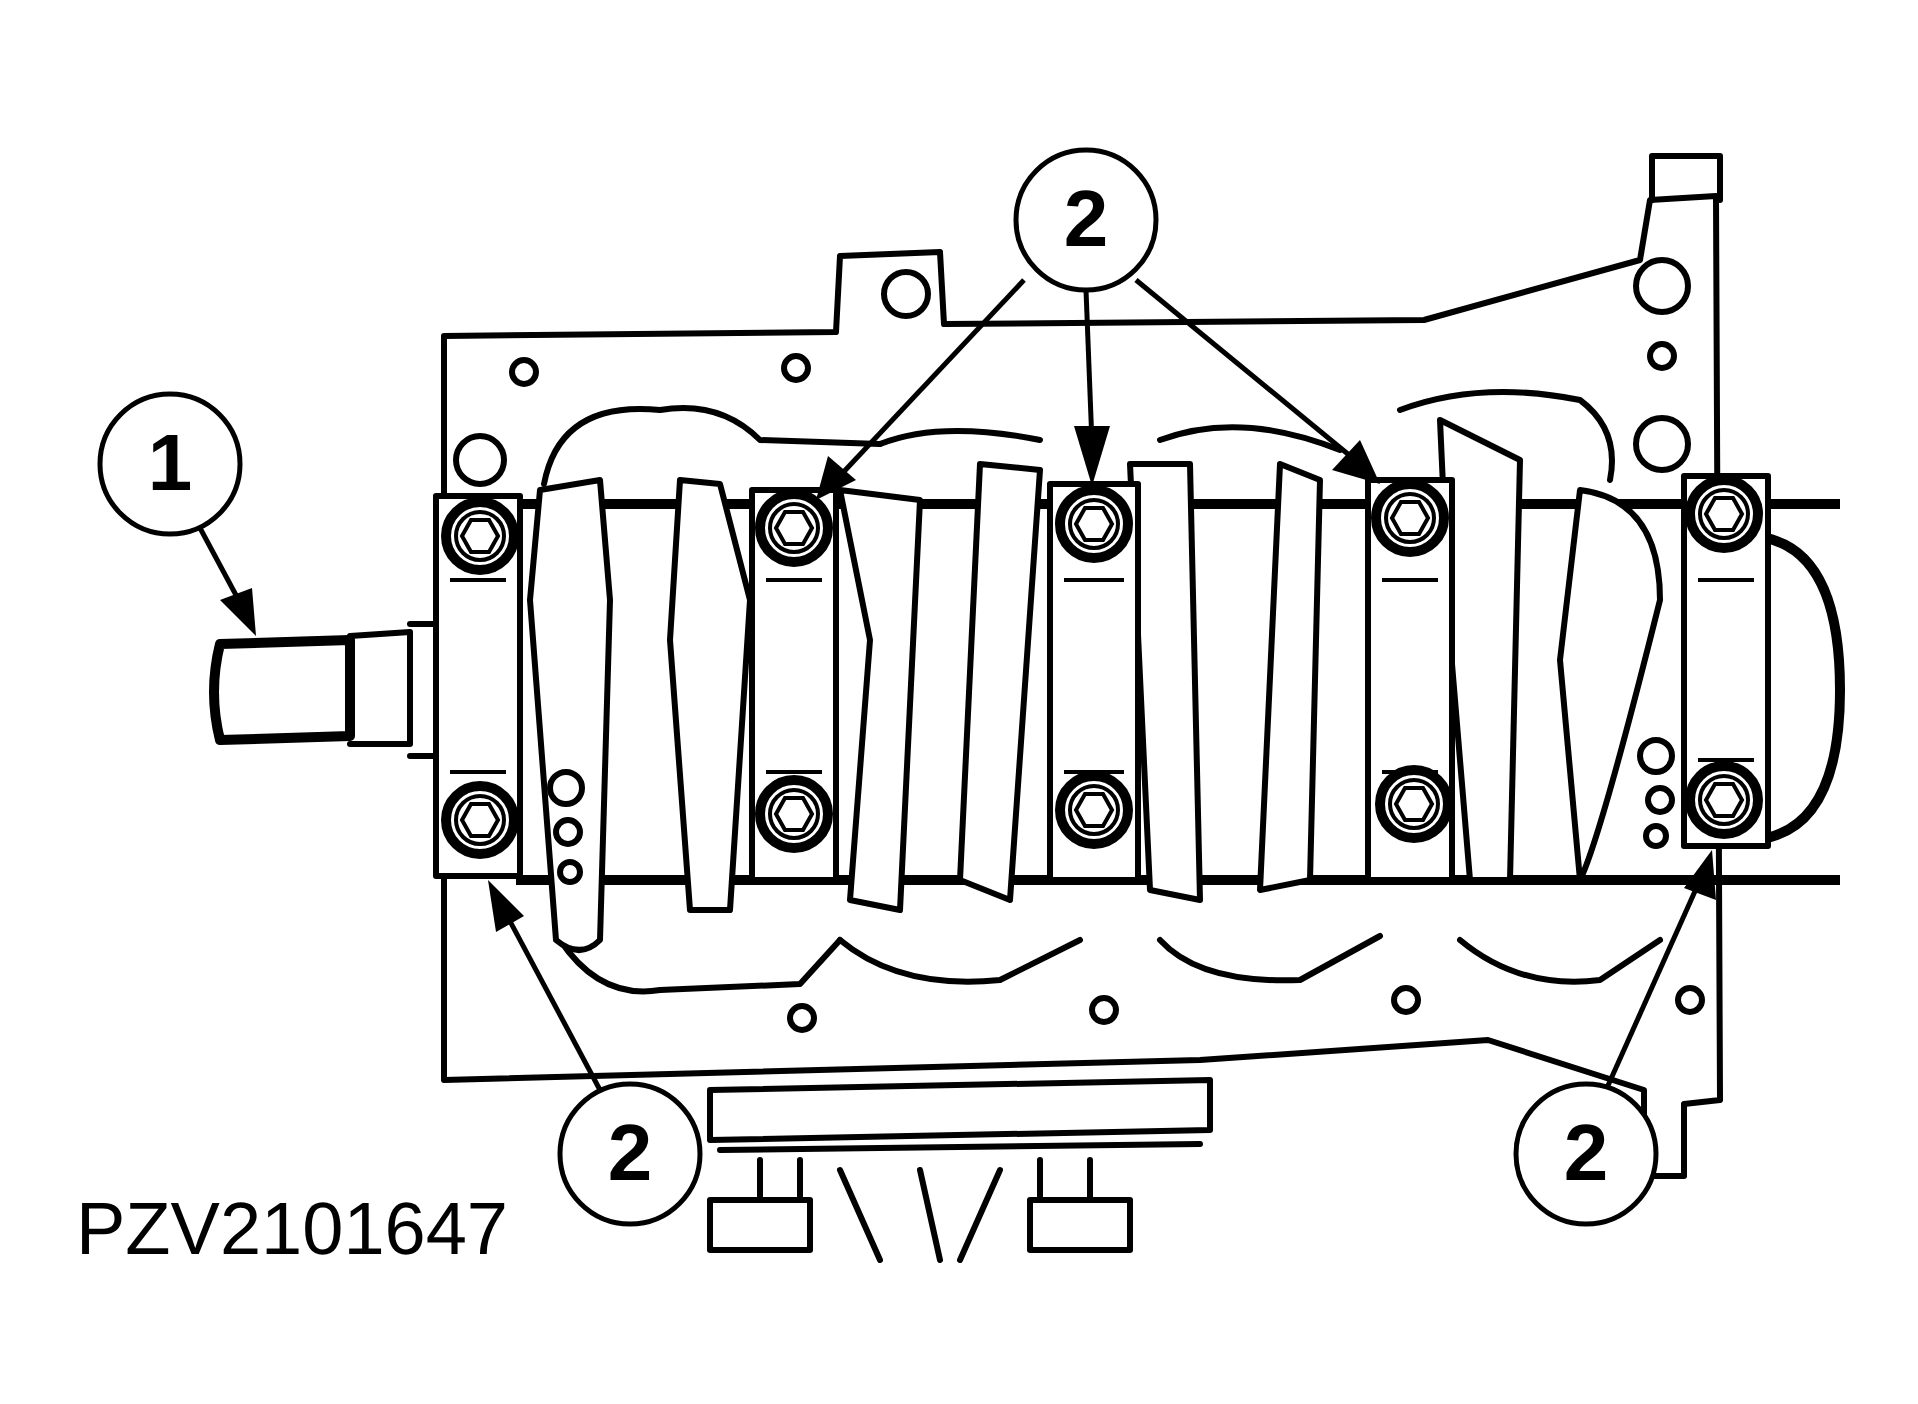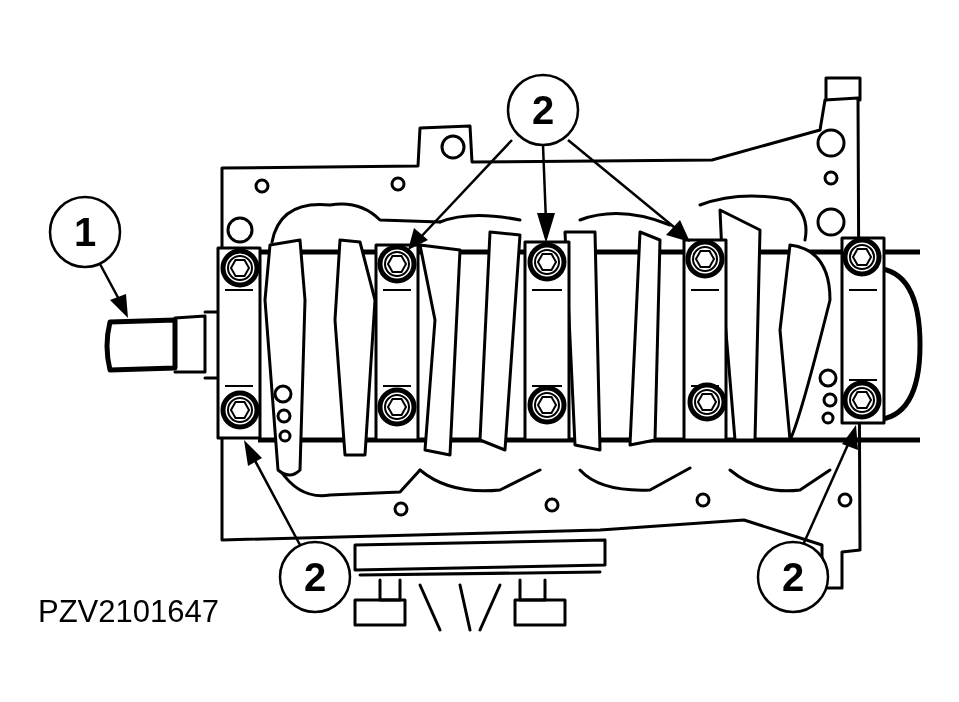--- a/index.html
+++ b/index.html
@@ -7,21 +7,21 @@
          font-family: "Liberation Sans", sans-serif; }
   #diagram { position: absolute; left: 0; top: 0; width: 959px; height: 702px; }
   .ln { fill: none; stroke: #000; stroke-width: 3; stroke-linejoin: round; stroke-linecap: round; }
   .thick { fill: none; stroke: #000; stroke-width: 5; stroke-linejoin: round; }
   .thin { fill: none; stroke: #000; stroke-width: 2; }
   .wfill { fill: #fff; stroke: #000; stroke-width: 3; stroke-linejoin: round; }
   .callout-circle { fill: #fff; stroke: #000; stroke-width: 2.5; }
   .callout-text { font-family: "Liberation Sans", sans-serif; font-weight: bold; font-size: 40px; fill: #000; text-anchor: middle; dominant-baseline: central; }
   .leader { stroke: #000; stroke-width: 2.5; fill: none; }
   .arrowhead { fill: #000; }
-  #figure-id { position: absolute; left: 38px; top: 594px; font-size: 31px; color: #000; letter-spacing: 0px;
+  #figure-id { position: absolute; left: 38px; top: 594px; font-size: 37px; color: #000; letter-spacing: 0px;
                font-family: "Liberation Sans", sans-serif; }
 </style>
 </head>
 <body>
 
 <svg id="diagram" viewBox="0 0 959 702" xmlns="http://www.w3.org/2000/svg">
   <defs>
     <g id="bolt">
       <circle r="17" fill="#fff" stroke="#000" stroke-width="5"></circle>
       <circle r="12" fill="none" stroke="#000" stroke-width="2"></circle>

